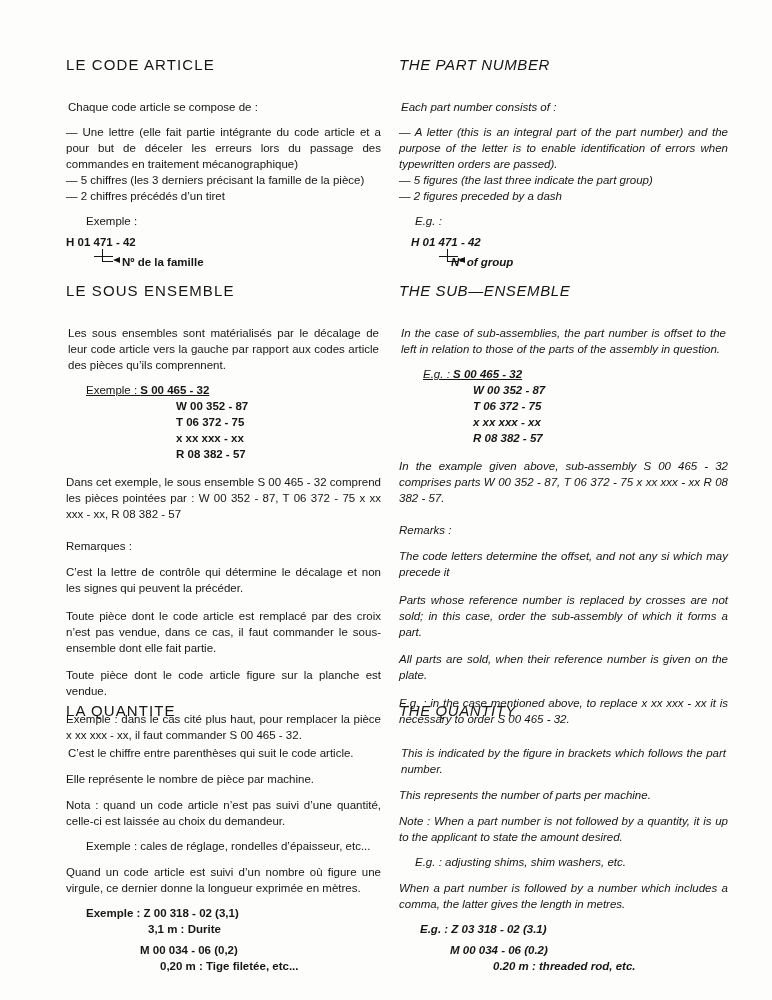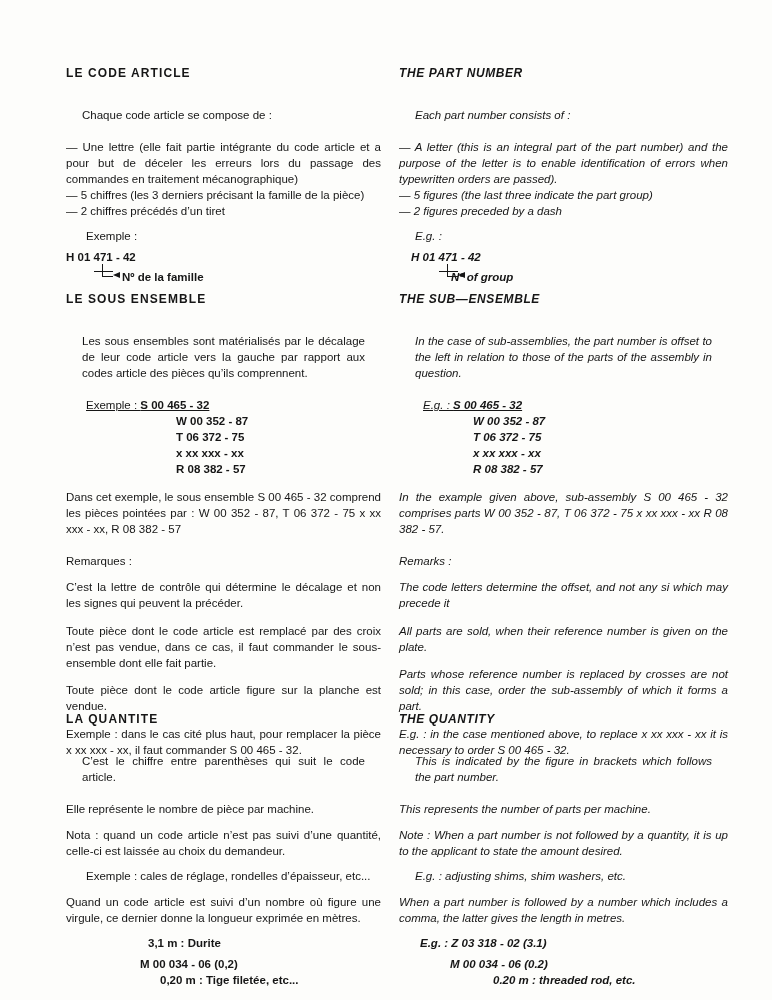--- a/index.html
+++ b/index.html
@@ -10,25 +10,25 @@
     font-family: "Liberation Sans", sans-serif;
     overflow: hidden;
   }
   .block { position: absolute; font-size: 11.5px; line-height: 16px; }
   .fr { left: 66px;  width: 315px; }
   .en { left: 399px; width: 329px; font-style: italic; }
   .sec1 { top: 57px; }
   .sec2 { top: 283px; }
   .sec3 { top: 703px; }
 
-  .heading { font-size: 12px; font-weight: 700; letter-spacing: 1.1px; margin: 8px 0 26px 0; }
+  .heading { font-size: 15px; font-weight: 400; letter-spacing: 1.1px; margin: 0 0 26px 0; }
   .en .heading { letter-spacing: 0.6px; }
 
   .para  { margin: 10px 0 0 0; text-align: justify; }
-  .intro { margin: 16px; }
+  .intro { margin: 2px; }
   .bullets { margin-top: 9px; }
   .bullet  { margin: 0; text-align: justify; }
 
   .example-label { margin: 9px 0 0 0; padding-left: 20px; }
   .en .example-label { padding-left: 16px; }
 
   .code-line { margin: 5px 0 0 0; font-weight: 700; }
   .en .code-line { padding-left: 12px; }
   .code-line .u { border-bottom: 1.6px solid #161616; padding-bottom: 8px; }
 
@@ -129,33 +129,34 @@
     <div class="sub-example">
       <p class="sub-line1"><span>E.g. : </span><span class="sub-code">S 00 465 - 32</span></p>
       <p class="sub-line">W 00 352 - 87</p>
       <p class="sub-line">T 06 372 - 75</p>
       <p class="sub-line">x xx xxx - xx</p>
       <p class="sub-line">R 08 382 - 57</p>
     </div>
     <p class="para para2">In the example given above, sub-assembly S 00 465 - 32 comprises parts W 00 352 - 87, T 06 372 - 75 x xx xxx - xx R 08 382 - 57.</p>
     <p class="para remarks-label">Remarks :</p>
     <p class="remark">The code letters determine the offset, and not any si which may precede it</p>
+    <p class="remark">Parts whose reference number is replaced by crosses are not sold; in this case, order the sub-assembly of which it forms a part.</p>
     <p class="remark">All parts are sold, when their reference number is given on the plate.</p>
-    <p class="remark">Parts whose reference number is replaced by crosses are not sold; in this case, order the sub-assembly of which it forms a part.</p>
     <p class="remark remark-tight">E.g. : in the case mentioned above, to replace x xx xxx - xx it is necessary to order S 00 465 - 32.</p>
   </section>
 
   <section class="block fr sec3">
     <h2 class="heading">LA QUANTITE</h2>
     <p class="para intro">C’est le chiffre entre parenthèses qui suit le code article.</p>
     <p class="para">Elle représente le nombre de pièce par machine.</p>
     <p class="para">Nota : quand un code article n’est pas suivi d’une quantité, celle-ci est laissée au choix du demandeur.</p>
     <p class="example-label">Exemple : cales de réglage, rondelles d’épaisseur, etc...</p>
     <p class="para">Quand un code article est suivi d’un nombre où figure une virgule, ce dernier donne la longueur exprimée en mètres.</p>
     <div class="qty-example">
+      <p class="q q1">Exemple : Z 00 318 - 02 (3,1)</p>
       <p class="q q2">3,1 m : Durite</p>
       <p class="q q3">M 00 034 - 06 (0,2)</p>
       <p class="q q4">0,20 m : Tige filetée, etc...</p>
     </div>
   </section>
 
   <section class="block en sec3">
     <h2 class="heading">THE QUANTITY</h2>
     <p class="para intro">This is indicated by the figure in brackets which follows the part number.</p>
     <p class="para">This represents the number of parts per machine.</p>

